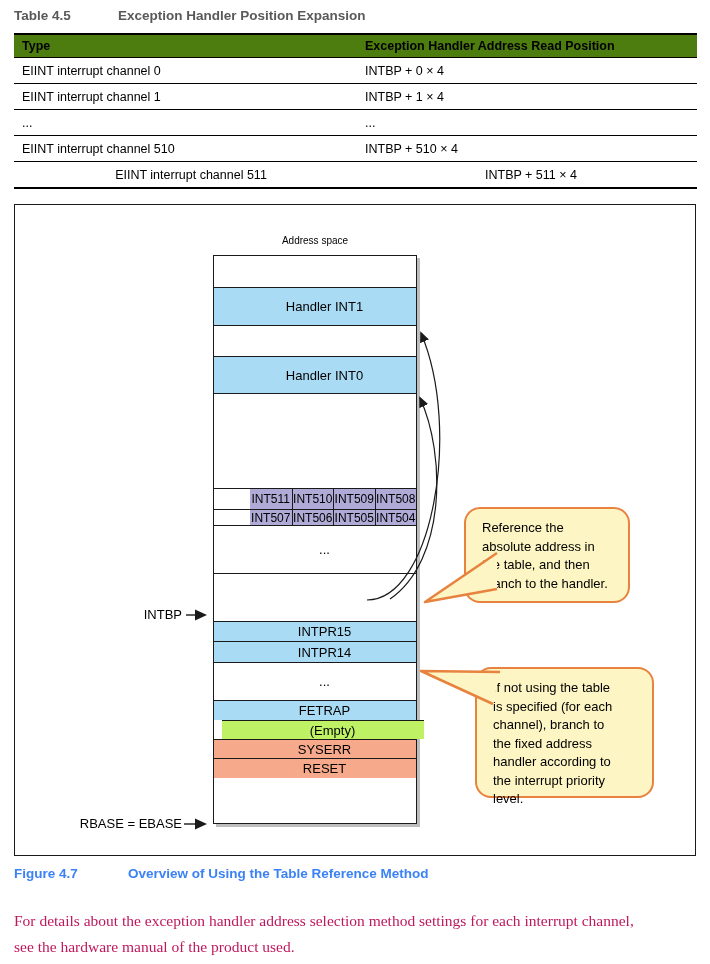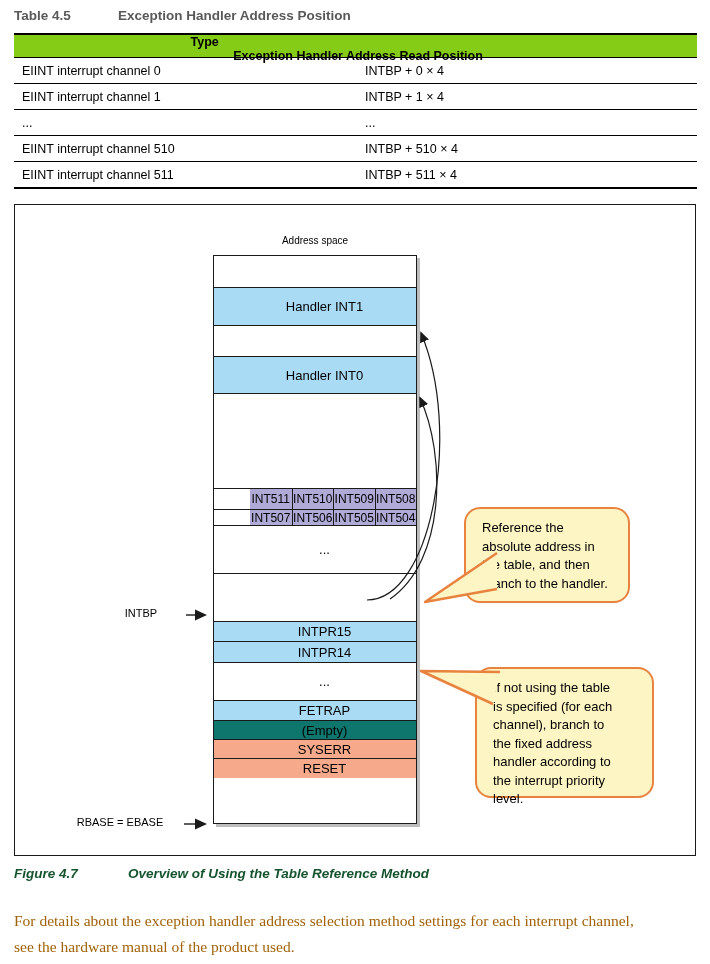--- a/index.html
+++ b/index.html
@@ -16,22 +16,22 @@
     position:absolute;left:14px;top:8px;width:682px;
     font-size:13.5px;font-weight:bold;color:#595959;
   }
   .tbl-title .ttl-label{display:inline-block;width:104px;}
   .exp-table{
     position:absolute;left:14px;top:33px;width:683px;
     border-top:2px solid #000;border-bottom:2px solid #000;
     font-size:12.5px;
   }
   .t-row{display:flex;align-items:center;height:25px;border-bottom:1px solid #000;}
-  .t-row:last-child{border-bottom:none;}
-  .t-head{background:#84cc16;font-weight:bold;height:22px;flex-direction:column;}
+  .t-row:last-child{border-bottom:none;text-align:center;}
+  .t-head{background:#4d7c0f;font-weight:bold;height:22px;}
   .t-c1{width:346px;padding-left:8px;box-sizing:border-box;}
   .t-c2{flex:1;padding-left:5px;}
   
   .figure-box{
     position:absolute;left:14px;top:204px;width:682px;height:652px;
     border:1.5px solid #1a1a1a;box-sizing:border-box;background:#fff;
   }
   .addr-title{
     position:absolute;left:213px;top:235px;width:204px;
     text-align:center;font-size:10px;
@@ -42,70 +42,70 @@
     border:1.5px solid #1a1a1a;box-sizing:border-box;background:#fff;
     box-shadow:3px 3px 0 #bdbdbd;
   }
   .blk{
     width:100%;box-sizing:border-box;
     display:flex;align-items:center;justify-content:center;
     font-size:13px;border-top:1.5px solid #1a1a1a;padding-left:19px;
   }
   .blk.first{border-top:none;}
   .blk.blue{background:#aadbf4;}
-  .blk.gray{background:#0f766e;}
+  .blk.gray{background:#bef264;margin-left:8px;}
   .blk.salmon{background:#f6a98b;text-align:right;}
   .blk.white{background:#fff;}
   .int-grid{
     display:grid;grid-template-columns:repeat(4,1fr);
     width:100%;box-sizing:border-box;border-top:1.5px solid #1a1a1a;padding-left:36px;
   }
   .int-cell{
     background:#afaad6;border-left:1.5px solid #1a1a1a;
     display:flex;align-items:center;justify-content:center;
     font-size:12px;height:100%;box-sizing:border-box;
   }
   .int-cell:first-child{border-left:none;}
   
   .ptr-label{
-    position:absolute;font-size:11px;text-align:center;
+    position:absolute;font-size:13px;text-align:right;
   }
   #lbl-intbp{left:100px;top:607px;width:82px;}
   #lbl-rbase{left:58px;top:816px;width:124px;}
   
   .callout{
     position:absolute;background:#fdf5c4;border:2.5px solid #e8823f;
     border-radius:16px;box-sizing:border-box;
     font-size:13px;line-height:18.5px;white-space:pre-line;
     padding:10px 8px 8px 16px;z-index:4;
   }
   #callout-1{left:464px;top:507px;width:166px;height:96px;}
   #callout-2{left:475px;top:667px;width:179px;height:131px;}
   
   .overlay{position:absolute;left:0;top:0;width:710px;height:964px;pointer-events:none;z-index:5;}
   
   .fig-caption{
     position:absolute;left:14px;top:866px;width:682px;
-    font-size:13.5px;font-weight:bold;color:#14532d;font-style:italic;
+    font-size:13.5px;font-weight:bold;color:#3b82f6;
   }
   .fig-caption .cap-label{display:inline-block;width:114px;}
   
   .footer-text{
     position:absolute;left:14px;top:908px;width:692px;
     font-family:"Liberation Serif","DejaVu Serif",serif;
-    font-size:15.5px;line-height:26px;white-space:pre-line;color:#a16207;
+    font-size:15.5px;line-height:26px;white-space:pre-line;color:#be185d;
   }
 </style>
 </head>
 <body>
 
 <div class="page">
 
   <div class="tbl-title">
-    <span class="ttl-label">Table 4.5</span><span>Exception Handler Address Position</span>
+    <span class="ttl-label">Table 4.5</span><span>Exception Handler Position Expansion</span>
   </div>
 
   <div class="exp-table">
     <div class="t-row t-head">
       <div class="t-c1">Type</div>
       <div class="t-c2">Exception Handler Address Read Position</div>
     </div>
     <div class="t-row">
       <div class="t-c1">EIINT interrupt channel 0</div>
       <div class="t-c2">INTBP + 0 × 4</div>

